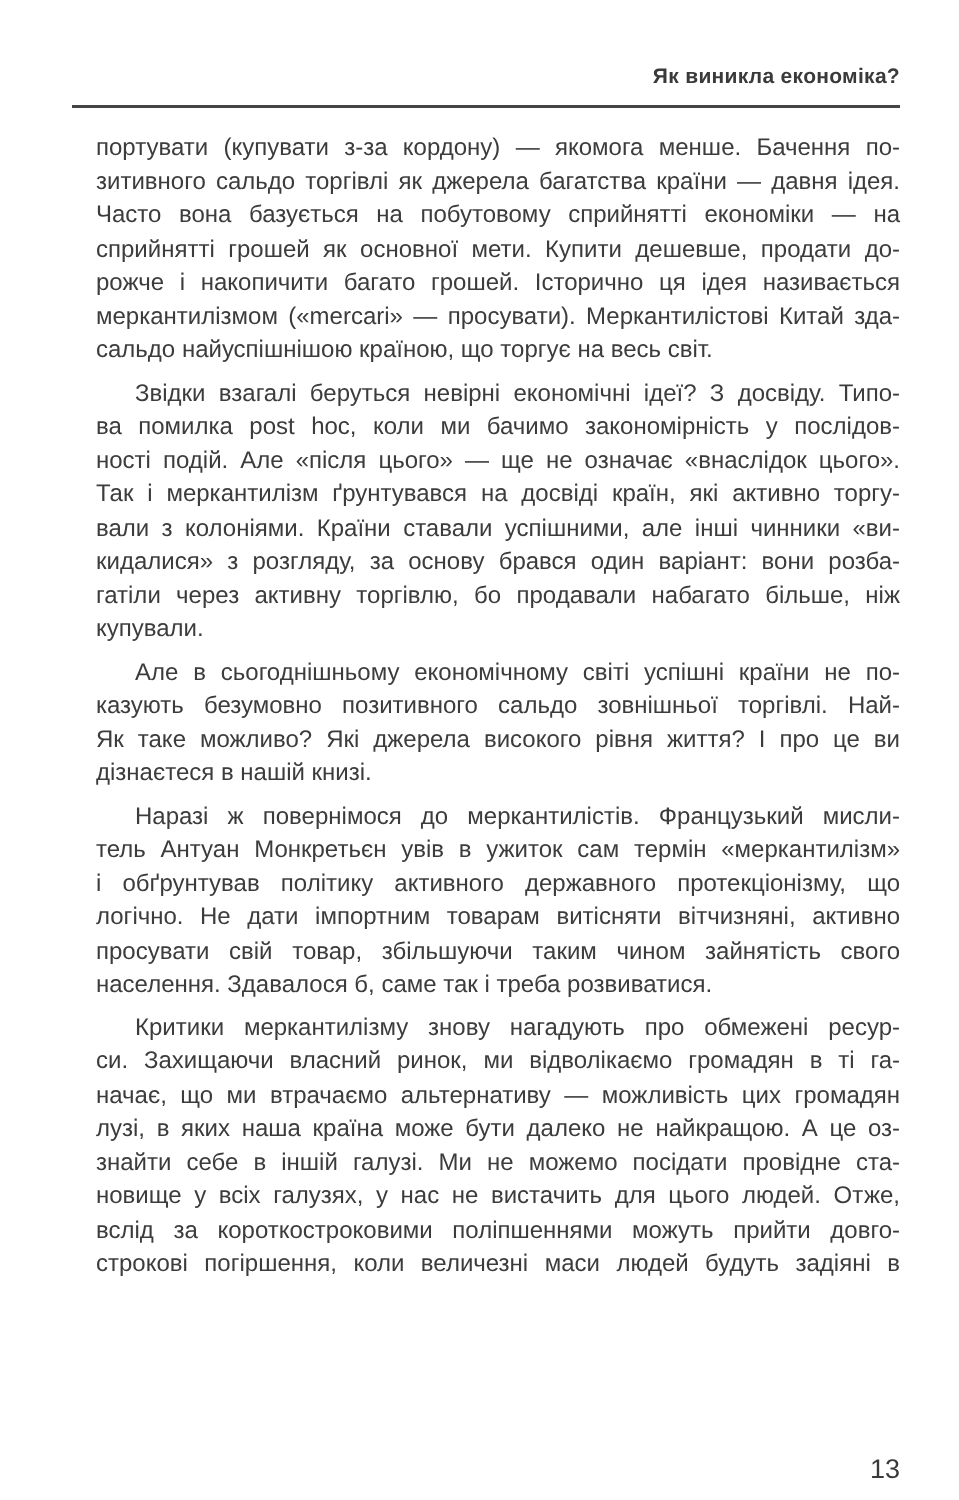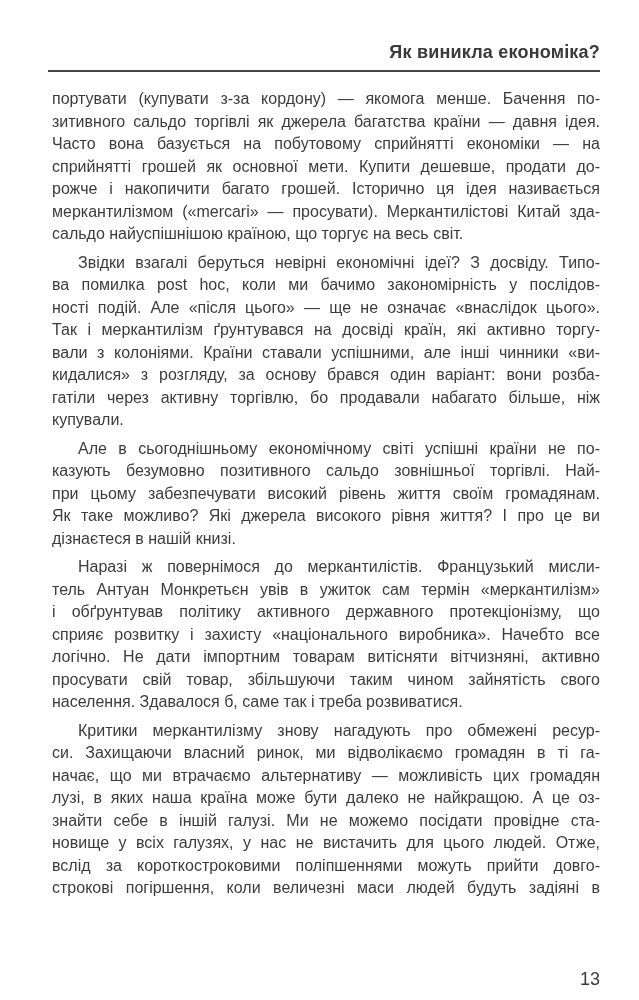--- a/index.html
+++ b/index.html
@@ -15,21 +15,21 @@
     font-family: "Liberation Sans", "DejaVu Sans", sans-serif;
     color: #3c3c3c;
     overflow: hidden;
   }
   .running-head {
     position: absolute;
     top: 42px;
     left: 48px;
     width: 552px;
     text-align: right;
-    font-size: 18px;
+    font-size: 14px;
     font-weight: bold;
     letter-spacing: 0.2px;
     color: #3a3a3a;
   }
   .rule {
     position: absolute;
     top: 70px;
     left: 48px;
     width: 552px;
     height: 1.5px;
@@ -37,21 +37,21 @@
   }
   .body {
     position: absolute;
     top: 88px;
     left: 48px;
     width: 552px;
     font-size: 16px;
     line-height: 22.5px;
   }
   .para {
-    margin: 0 0 6px 4px;
+    margin: 0 0 6px 16px;
     padding: 0;
   }
   .para:last-child { margin-bottom: 0; }
   .ln {
     text-align: justify;
     text-align-last: justify;
     white-space: normal;
   }
   .ln.end { text-align-last: left; }
   .ln.ind { text-indent: 26px; }
@@ -96,30 +96,28 @@
       <div class="ln">Так і меркантилізм ґрунтувався на досвіді країн, які активно торгу-</div>
       <div class="ln">вали з колоніями. Країни ставали успішними, але інші чинники «ви-</div>
       <div class="ln">кидалися» з розгляду, за основу брався один варіант: вони розба-</div>
       <div class="ln">гатіли через активну торгівлю, бо продавали набагато більше, ніж</div>
       <div class="ln end">купували.</div>
     </div>
 
     <div class="para">
       <div class="ln ind">Але в сьогоднішньому економічному світі успішні країни не по-</div>
       <div class="ln">казують безумовно позитивного сальдо зовнішньої торгівлі. Най-</div>
-      <div class="ln">при цьому забезпечувати високий рівень життя своїм громадянам.</div>
       <div class="ln">Як таке можливо? Які джерела високого рівня життя? І про це ви</div>
       <div class="ln end">дізнаєтеся в нашій книзі.</div>
     </div>
 
     <div class="para">
       <div class="ln ind">Наразі ж повернімося до меркантилістів. Французький мисли-</div>
       <div class="ln">тель Антуан Монкретьєн увів в ужиток сам термін «меркантилізм»</div>
       <div class="ln">і обґрунтував політику активного державного протекціонізму, що</div>
-      <div class="ln">сприяє розвитку і захисту «національного виробника». Начебто все</div>
       <div class="ln">логічно. Не дати імпортним товарам витісняти вітчизняні, активно</div>
       <div class="ln">просувати свій товар, збільшуючи таким чином зайнятість свого</div>
       <div class="ln end">населення. Здавалося б, саме так і треба розвиватися.</div>
     </div>
 
     <div class="para">
       <div class="ln ind">Критики меркантилізму знову нагадують про обмежені ресур-</div>
       <div class="ln">си. Захищаючи власний ринок, ми відволікаємо громадян в ті га-</div>
       <div class="ln">начає, що ми втрачаємо альтернативу — можливість цих громадян</div>
       <div class="ln">лузі, в яких наша країна може бути далеко не найкращою. А це оз-</div>

